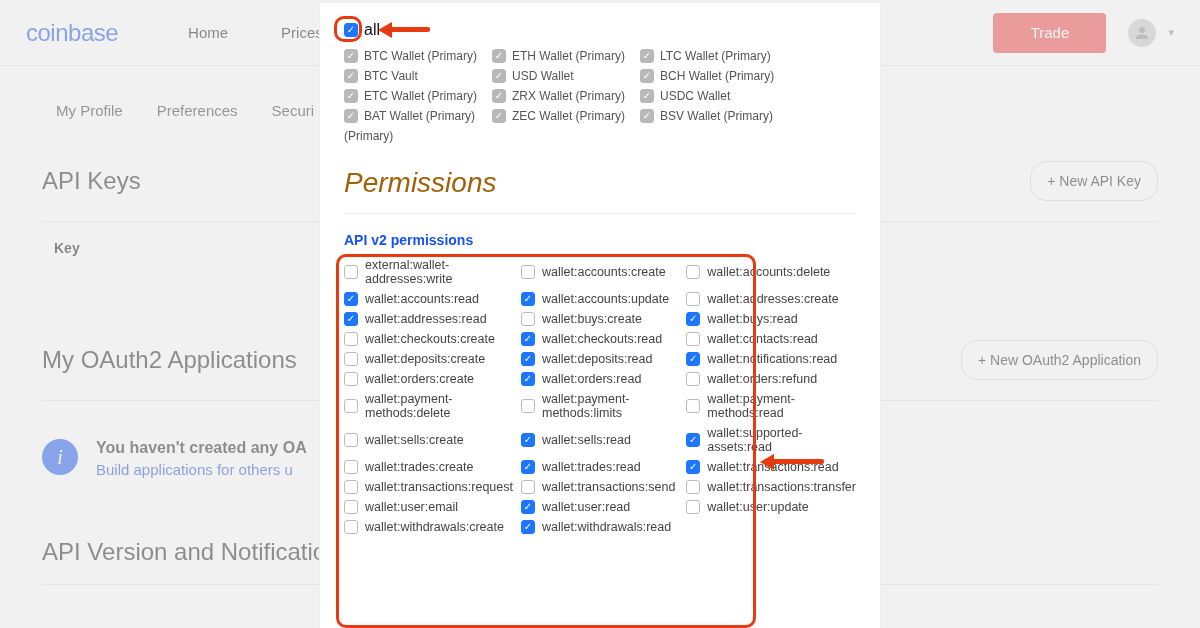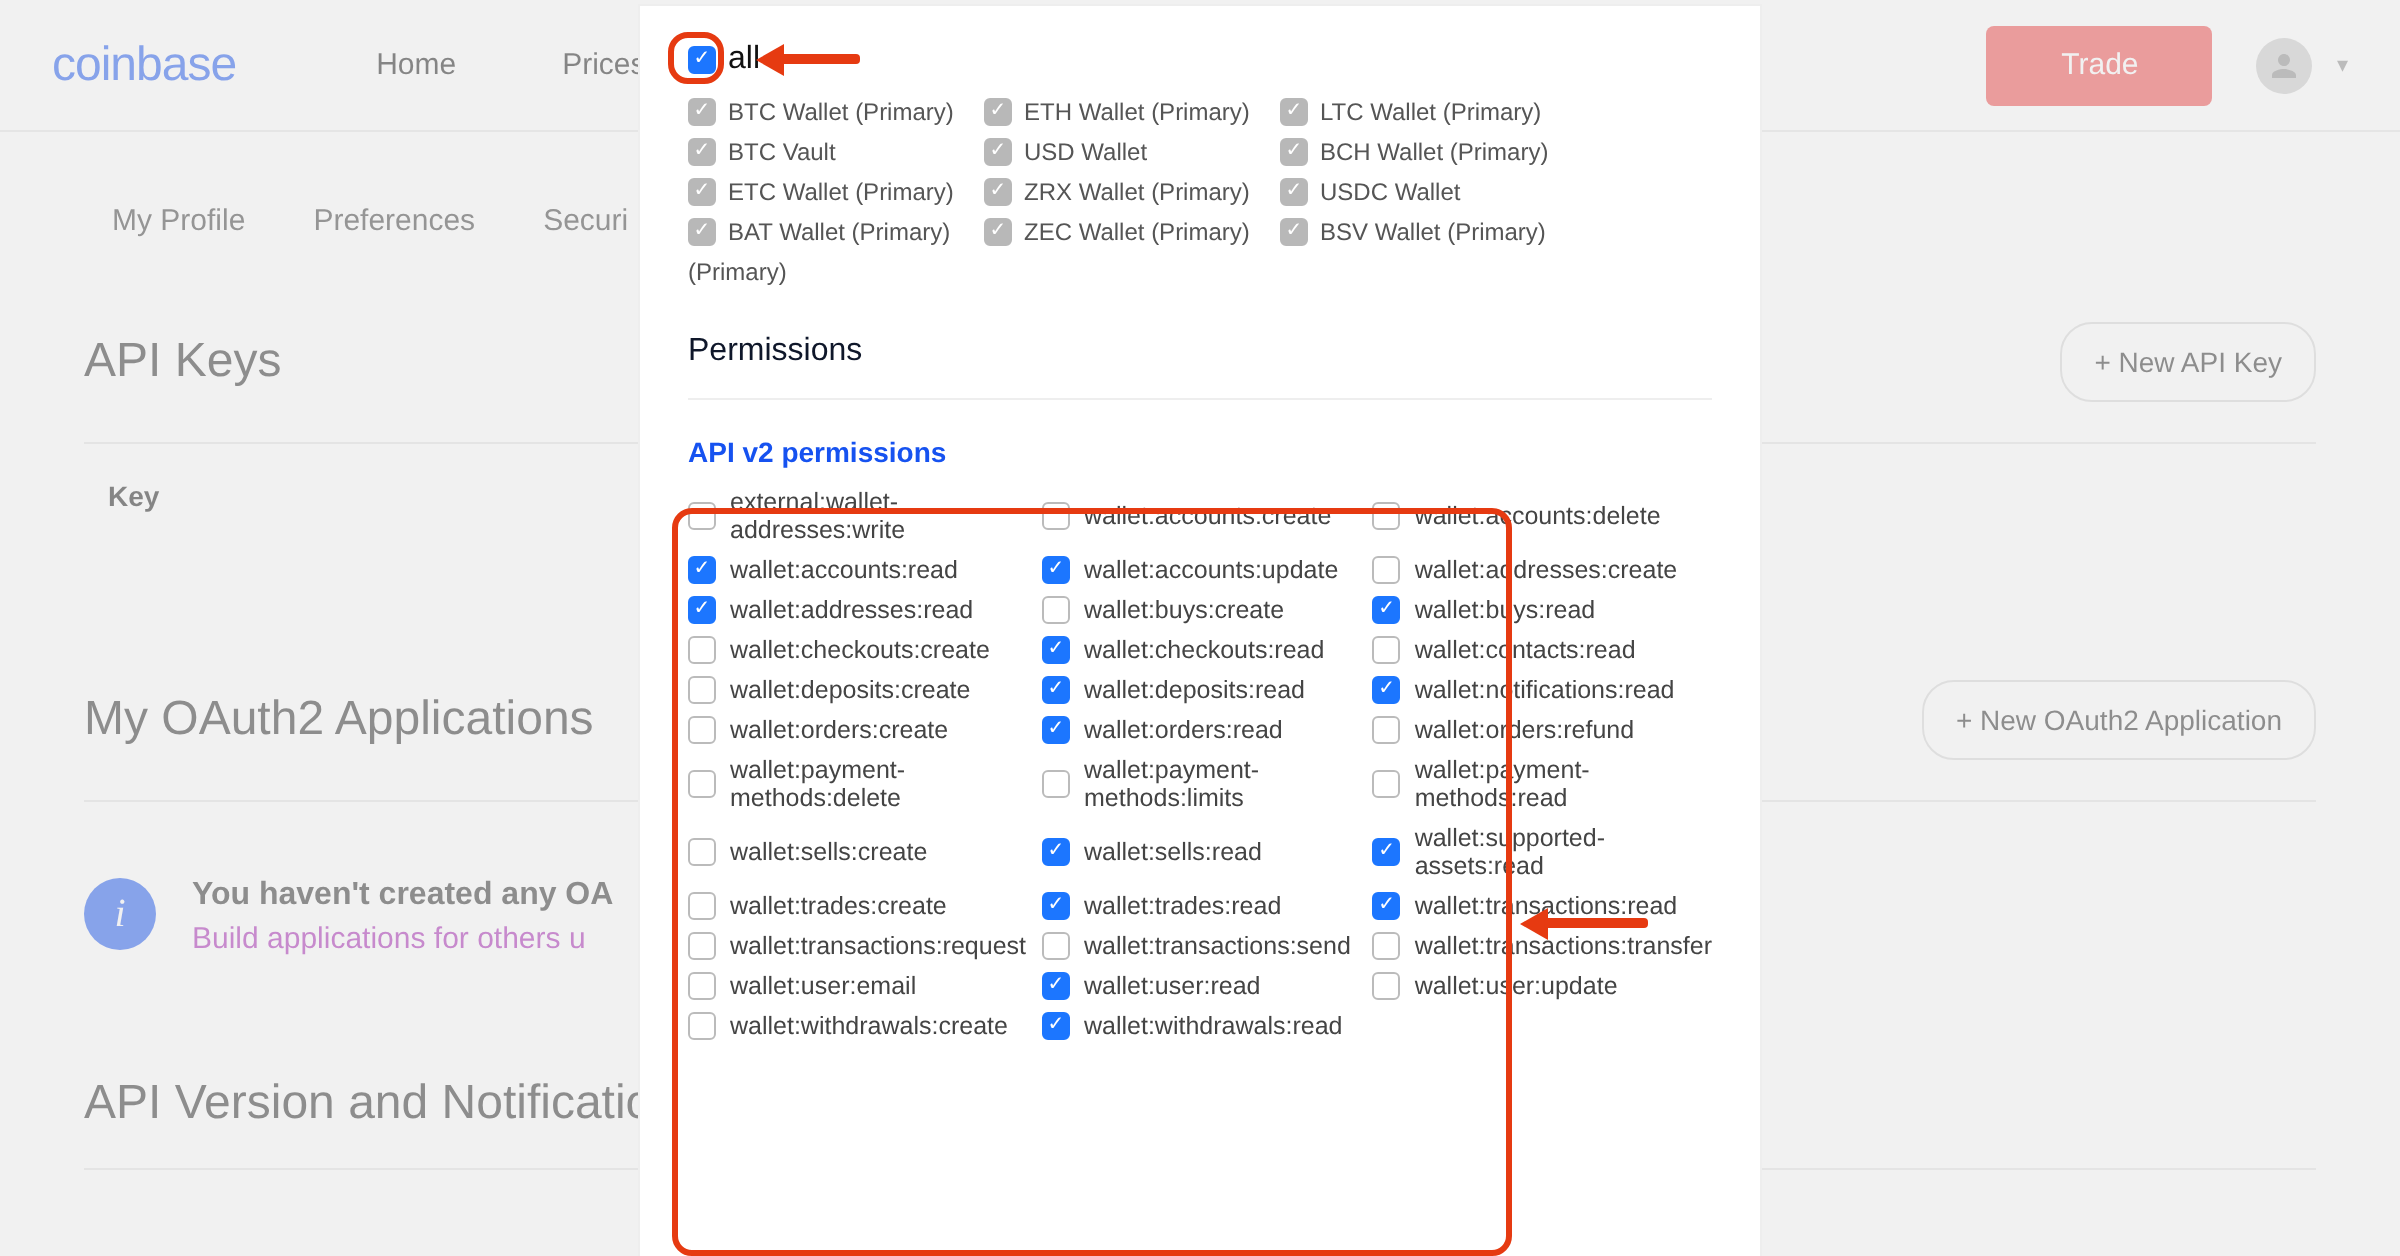--- a/index.html
+++ b/index.html
@@ -16,33 +16,33 @@
   .page{padding:22px 42px;}
   .subnav{display:flex;gap:34px;margin:14px 0 42px 14px;font-size:15px;color:#333;}
   .section-title{font-size:24px;font-weight:400;color:#222;}
   .section-row{display:flex;justify-content:space-between;align-items:center;margin-bottom:20px;}
   .outline-btn{border:1px solid #d6d6d6;background:#fff;border-radius:16px;height:40px;padding:0 16px;font-size:14px;color:#222;cursor:pointer;}
   .hr{border:none;border-top:1px solid #e2e2e2;margin:0 0 18px 0;}
   .table-head{display:flex;gap:240px;font-weight:600;font-size:14px;padding:0 12px 24px 12px;}
   .info-row{display:flex;align-items:flex-start;gap:18px;margin:96px 0 50px 0;}
   .info-icon-wrap{width:36px;height:36px;border-radius:50%;background:#1652f0;display:flex;align-items:center;justify-content:center;color:#fff;font-style:italic;font-family:Georgia,serif;font-size:20px;}
   .info-text .b{font-weight:600;font-size:16px;color:#222;}
-  .info-text .s{font-size:15px;color:#a21caf;margin-top:4px;}
+  .info-text .s{font-size:15px;color:#1d4ed8;margin-top:4px;}
   .section-space{margin-top:70px;}
   .dim-overlay{position:absolute;inset:0;background:rgba(230,230,230,0.55);}
   .modal{position:absolute;top:3px;left:320px;width:560px;height:628px;background:#fff;box-shadow:0 0 0 1px #eee;padding:18px 24px 0 24px;overflow:hidden;}
   .all-row{display:flex;align-items:center;gap:6px;margin-bottom:10px;position:relative;}
   .cbx{width:14px;height:14px;border:1px solid #bbb;border-radius:3px;display:inline-flex;align-items:center;justify-content:center;font-size:10px;color:#fff;background:#fff;cursor:pointer;flex-shrink:0;}
   .cbx.checked{background:#1c76ff;border-color:#1c76ff;}
   .cbx.checked::after{content:"✓";line-height:1;}
   .cbx.grey.checked{background:#b8b8b8;border-color:#b8b8b8;}
   .wallet-grid{display:flex;flex-wrap:wrap;gap:6px 0;}
   .wallet-grid .wcol{width:148px;display:flex;align-items:center;gap:6px;font-size:12px;color:#555;}
   .orphan{font-size:12px;color:#555;margin-top:6px;}
-  .perm-heading{font-size:16px;font-weight:400;color:#0f172a;margin:24px 0 14px 0;}
+  .perm-heading{font-size:28px;font-weight:400;color:#a16207;margin:24px 0 14px 0;font-style:italic;}
   .thin-hr{border:none;border-top:1px solid #eee;margin-bottom:18px;}
   .perm-sub{color:#1652f0;font-weight:600;font-size:14px;margin-bottom:10px;}
   .perm-grid{display:grid;grid-template-columns:1fr 1fr 1fr;column-gap:8px;row-gap:6px;font-size:12.5px;color:#444;}
   .perm-item{display:flex;align-items:center;gap:7px;}
   .redbox{position:absolute;border:3px solid #e63a11;border-radius:10px;pointer-events:none;}
   .arrow{position:absolute;pointer-events:none;}
   .arrow .shaft{position:absolute;height:5px;background:#e63a11;border-radius:2px;}
   .arrow .head{position:absolute;width:0;height:0;border-top:8px solid transparent;border-bottom:8px solid transparent;border-right:14px solid #e63a11;}
 </style>
 </head>

